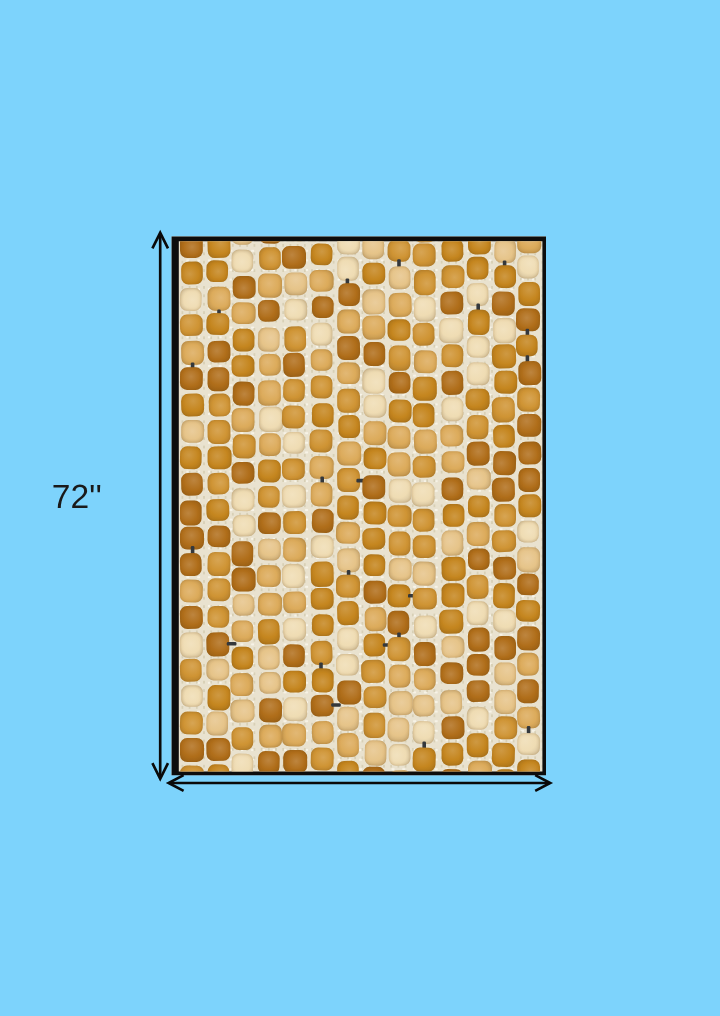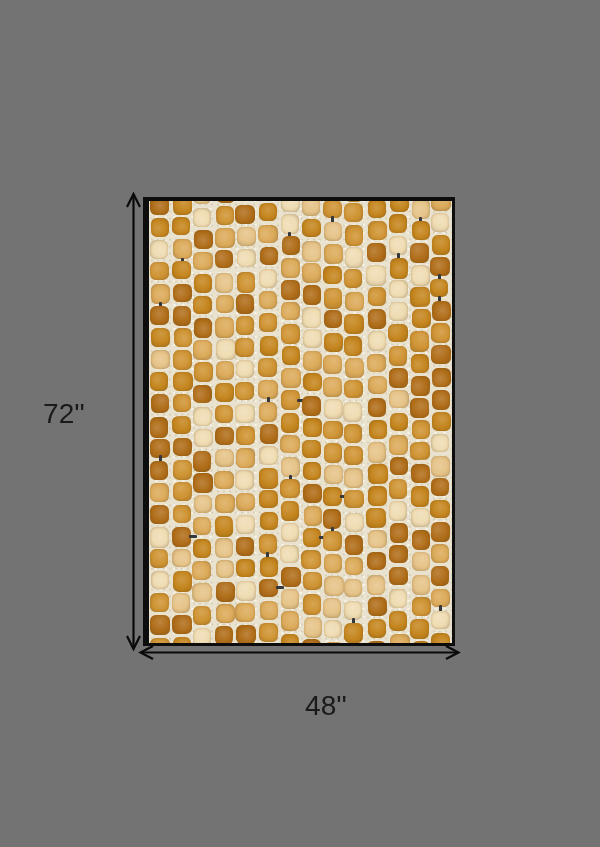--- a/index.html
+++ b/index.html
@@ -1,20 +1,20 @@
 <!DOCTYPE html>
 <html><head>
 <meta charset="utf-8">
 <style>
   html, body { margin: 0; padding: 0; background: #ffffff; }
   .stage {
     position: relative;
     width: 600px;
     height: 847px;
-    background: #737373;
+    background: #7dd3fc;
     overflow: hidden;
     font-family: "Liberation Sans", sans-serif;
   }
   .rug {
     position: absolute;
     left: 143px;
     top: 197px;
     width: 312px;
     height: 449px;
     box-sizing: border-box;
@@ -376,15 +376,14 @@
       <path d="M127 636 L133.5 649 L140 636"></path>
     </g>
     <g fill="none" stroke-width="2.2" stroke-linejoin="miter" stroke="#0a0a0a">
       <path d="M142 652.5 H457"></path>
       <path d="M153 646 L140.5 652.5 L153 659"></path>
       <path d="M446 646 L458.5 652.5 L446 659"></path>
     </g>
   </svg>
 
   <div class="dim-label h" style="color: rgb(26, 26, 26);">72''</div>
-  <div class="dim-label w" style="color: rgb(26, 26, 26);">48''</div>
 
 </div>
 
 </body></html>

